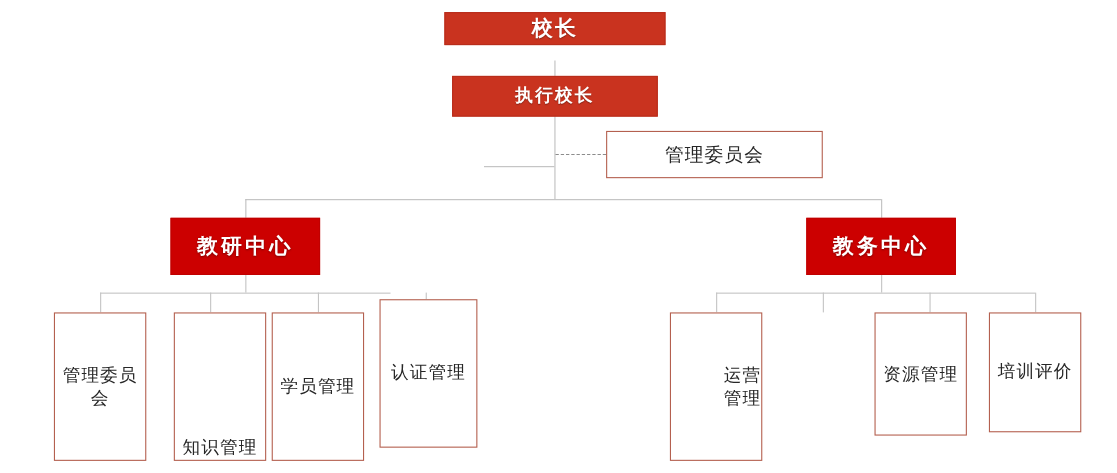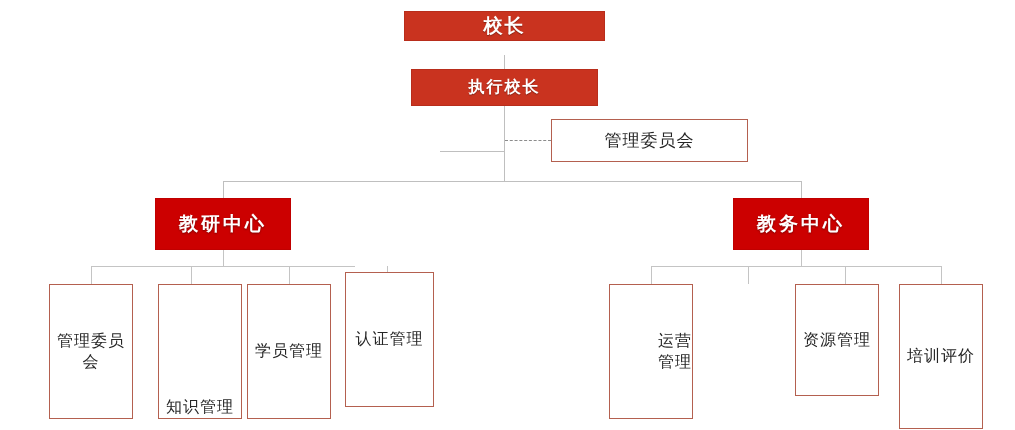--- a/index.html
+++ b/index.html
@@ -146,17 +146,17 @@
   <div class="node leaf" style="left:345px; top:272px; width:89px; height:135px; font-size:16px;">
     <span>认证管理</span>
   </div>
 
   <div class="node leaf" style="left:609px; top:284px; width:84px; height:135px; font-size:16px;padding-left:48px;">
     <span>运营管理</span>
   </div>
   <div class="node leaf" style="left:795px; top:284px; width:84px; height:112px; font-size:16px;">
     <span>资源管理</span>
   </div>
-  <div class="node leaf" style="left:899px; top:284px; width:84px; height:145px; font-size:16px;">
+  <div class="node leaf" style="left:899px; top:284px; width:84px; height:109px; font-size:16px;">
     <span>培训评价</span>
   </div>
 
 </div>
 
 </body></html>

